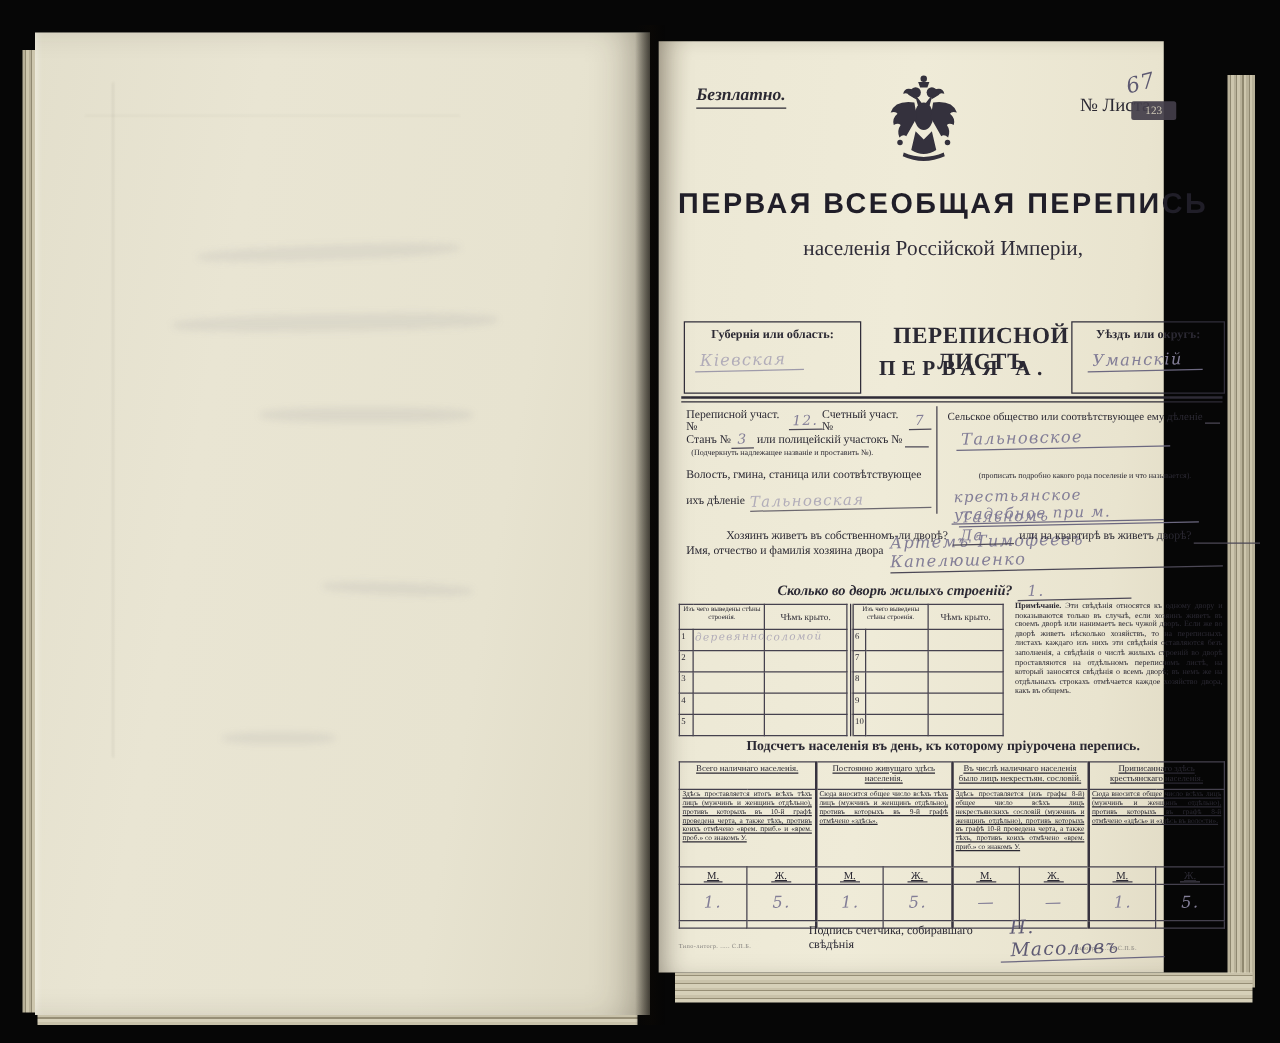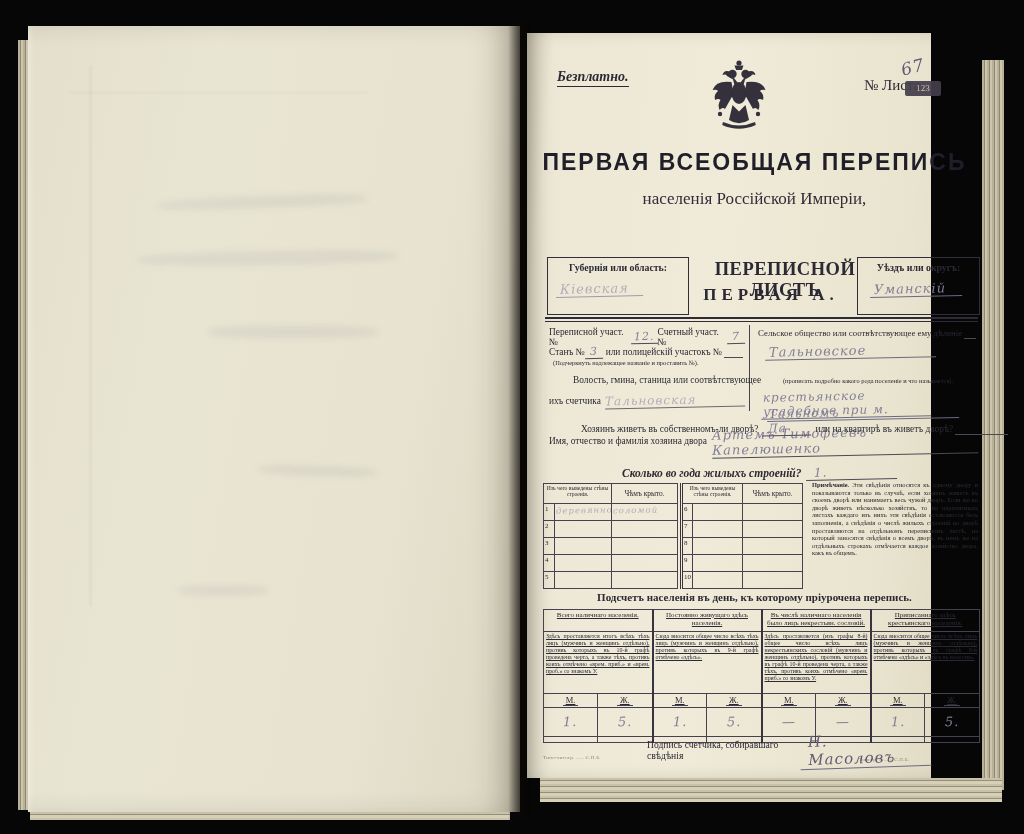--- a/index.html
+++ b/index.html
@@ -131,23 +131,23 @@
       <span>Счетный участ. №</span>
       <span class="hw ul" style="font-size:11px;padding:0 5px;">7</span>
     </div>
     <div class="abs row" style="left:22px;top:312px;width:196px;font-size:9.4px;">
       <span>Станъ №</span>
       <span class="hw ul" style="font-size:11px;padding:0 5px;">3</span>
       <span style="margin-left:3px;">или полицейскій участокъ №</span>
       <span class="fill"></span>
     </div>
     <div class="abs tiny" style="left:26px;top:326px;width:190px;">(Подчеркнуть надлежащее названіе и проставить №).</div>
-    <div class="abs" style="left:22px;top:342px;width:196px;font-size:9.4px;margin-left:24px;">Волость, гмина, станица или соотвѣтствующее</div>
+    <div class="abs" style="left:22px;top:342px;width:196px;font-size:9.4px;">Волость, гмина, станица или соотвѣтствующее</div>
     <div class="abs row" style="left:22px;top:360px;width:196px;font-size:9.4px;">
-      <span>ихъ счетчика</span>
+      <span>ихъ дѣленіе</span>
       <span class="hw hw-faint ul" style="font-size:12px;flex:1;margin-left:4px;">Тальновская</span>
     </div>
 
     <div class="abs row" style="left:231px;top:294px;width:220px;font-size:8.8px;">
       <span>Сельское общество или соотвѣтствующее ему дѣленіе</span>
       <span class="fill"></span>
     </div>
     <div class="abs hw" style="left:238px;top:310px;font-size:13px;border-bottom:1px solid #6c6880;padding:0 70px 0 4px;">Тальновское</div>
     <div class="abs tiny c" style="left:231px;top:344px;width:220px;">(прописать подробно какого рода поселеніе и что называется).</div>
     <div class="abs hw" style="left:234px;top:356px;font-size:12px;border-bottom:1px solid #6c6880;padding:0 14px 0 2px;">крестьянское усадебное при м.</div>
@@ -159,21 +159,21 @@
     </div>
 
     <div class="abs row" style="left:22px;top:388px;width:429px;font-size:9.4px;margin-left:32px;">
       <span>Хозяинъ живетъ въ собственномъ-ли дворѣ?</span>
       <span class="hw ul" style="font-size:12px;padding:0 24px 0 6px;margin:0 4px;">Да</span>
       <span>или на квартирѣ въ живетъ дворѣ?</span>
       <span class="fill"></span>
     </div>
 
     <div class="abs row" style="left:95px;top:432px;font-size:11.5px;">
-      <span class="i b">Сколько во года жилыхъ строеній?</span>
+      <span class="i b">Сколько во дворѣ жилыхъ строеній?</span>
       <span class="hw ul" style="font-size:12px;padding:0 70px 0 8px;margin-left:4px;">1.</span>
     </div>
 
     <table class="btab abs" style="left:16px;top:450px;width:134px;font-size:5.6px;">
       <colgroup>
           <col style="width:11px">
           <col style="width:57px">
           <col style="width:66px">
         </colgroup>
       <tbody>

